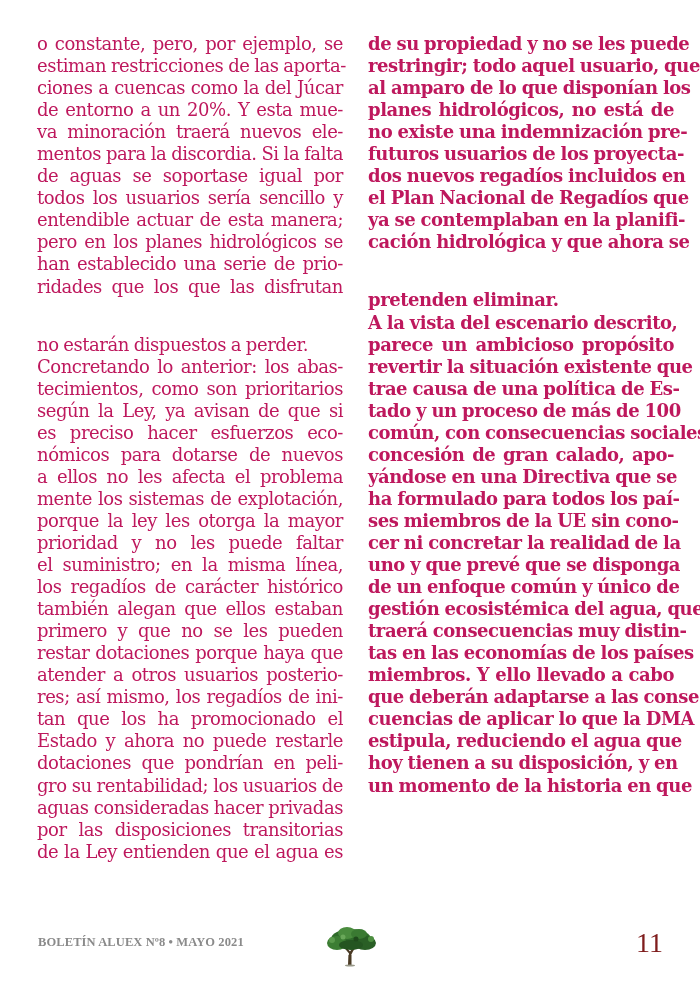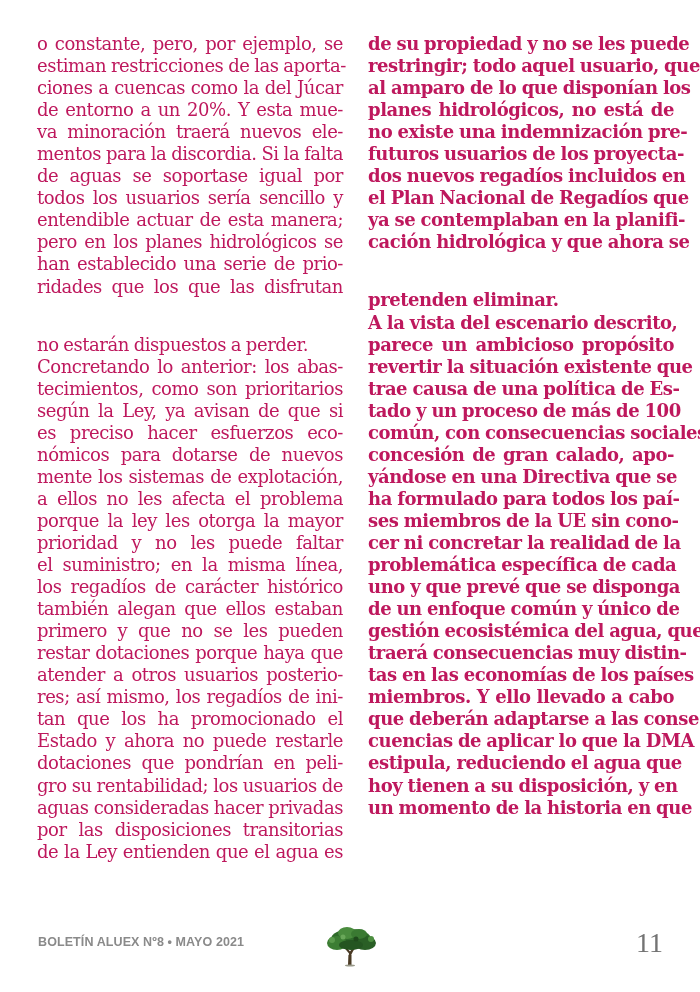--- a/index.html
+++ b/index.html
@@ -22,40 +22,40 @@
     white-space: nowrap;
     height: 22.05px;
     letter-spacing: -0.45px;
     word-spacing: -0.5px;
   }
   .line.last { text-align-last: left; margin-top: 36px; }
   .footer-label {
     position: absolute;
     left: 38px;
     top: 935px;
-    font-family: Liberation Sans, sans-serif;
+    font-family: Liberation Serif, serif;
     font-size: 12.5px;
     font-weight: bold;
     color: #8a8a8a;
     letter-spacing: 0.1px;
   }
   .footer-logo {
     position: absolute;
     left: 323px;
     top: 925px;
     width: 56px;
     height: 42px;
   }
   .page-number {
     position: absolute;
     left: 636px;
     top: 927px;
     font-family: "Liberation Serif", "DejaVu Serif", serif;
     font-size: 28px;
-    color: #737373;
+    color: #7f1d1d;
   }
 </style>
 </head>
 <body>
 
 <div class="col left" id="col-0">
     <div class="line">o constante, pero, por ejemplo, se</div>
     <div class="line">estiman restricciones de las aporta-</div>
     <div class="line">ciones a cuencas como la del Júcar</div>
     <div class="line">de entorno a un 20%. Y esta mue-</div>
@@ -66,22 +66,22 @@
     <div class="line">entendible actuar de esta manera;</div>
     <div class="line">pero en los planes hidrológicos se</div>
     <div class="line">han establecido una serie de prio-</div>
     <div class="line">ridades que los que las disfrutan</div>
     <div class="line last">no estarán dispuestos a perder.</div>
     <div class="line">Concretando lo anterior: los abas-</div>
     <div class="line">tecimientos, como son prioritarios</div>
     <div class="line">según la Ley, ya avisan de que si</div>
     <div class="line">es preciso hacer esfuerzos eco-</div>
     <div class="line">nómicos para dotarse de nuevos</div>
+    <div class="line">a ellos no les afecta el problema</div>
     <div class="line">mente los sistemas de explotación,</div>
-    <div class="line">a ellos no les afecta el problema</div>
     <div class="line">porque la ley les otorga la mayor</div>
     <div class="line">prioridad y no les puede faltar</div>
     <div class="line">el suministro; en la misma línea,</div>
     <div class="line">los regadíos de carácter histórico</div>
     <div class="line">también alegan que ellos estaban</div>
     <div class="line">primero y que no se les pueden</div>
     <div class="line">restar dotaciones porque haya que</div>
     <div class="line">atender a otros usuarios posterio-</div>
     <div class="line">res; así mismo, los regadíos de ini-</div>
     <div class="line">tan que los ha promocionado el</div>
@@ -108,21 +108,20 @@
     <div class="line">parece un ambicioso propósito</div>
     <div class="line">revertir la situación existente que</div>
     <div class="line">trae causa de una política de Es-</div>
     <div class="line">tado y un proceso de más de 100</div>
     <div class="line">común, con consecuencias sociales y</div>
     <div class="line">concesión de gran calado, apo-</div>
     <div class="line">yándose en una Directiva que se</div>
     <div class="line">ha formulado para todos los paí-</div>
     <div class="line">ses miembros de la UE sin cono-</div>
     <div class="line">cer ni concretar la realidad de la</div>
-    <div class="line">problemática específica de cada</div>
     <div class="line">uno y que prevé que se disponga</div>
     <div class="line">de un enfoque común y único de</div>
     <div class="line">gestión ecosistémica del agua, que</div>
     <div class="line">traerá consecuencias muy distin-</div>
     <div class="line">tas en las economías de los países</div>
     <div class="line">miembros. Y ello llevado a cabo</div>
     <div class="line">que deberán adaptarse a las conse-</div>
     <div class="line">cuencias de aplicar lo que la DMA</div>
     <div class="line">estipula, reduciendo el agua que</div>
     <div class="line">hoy tienen a su disposición, y en</div>

